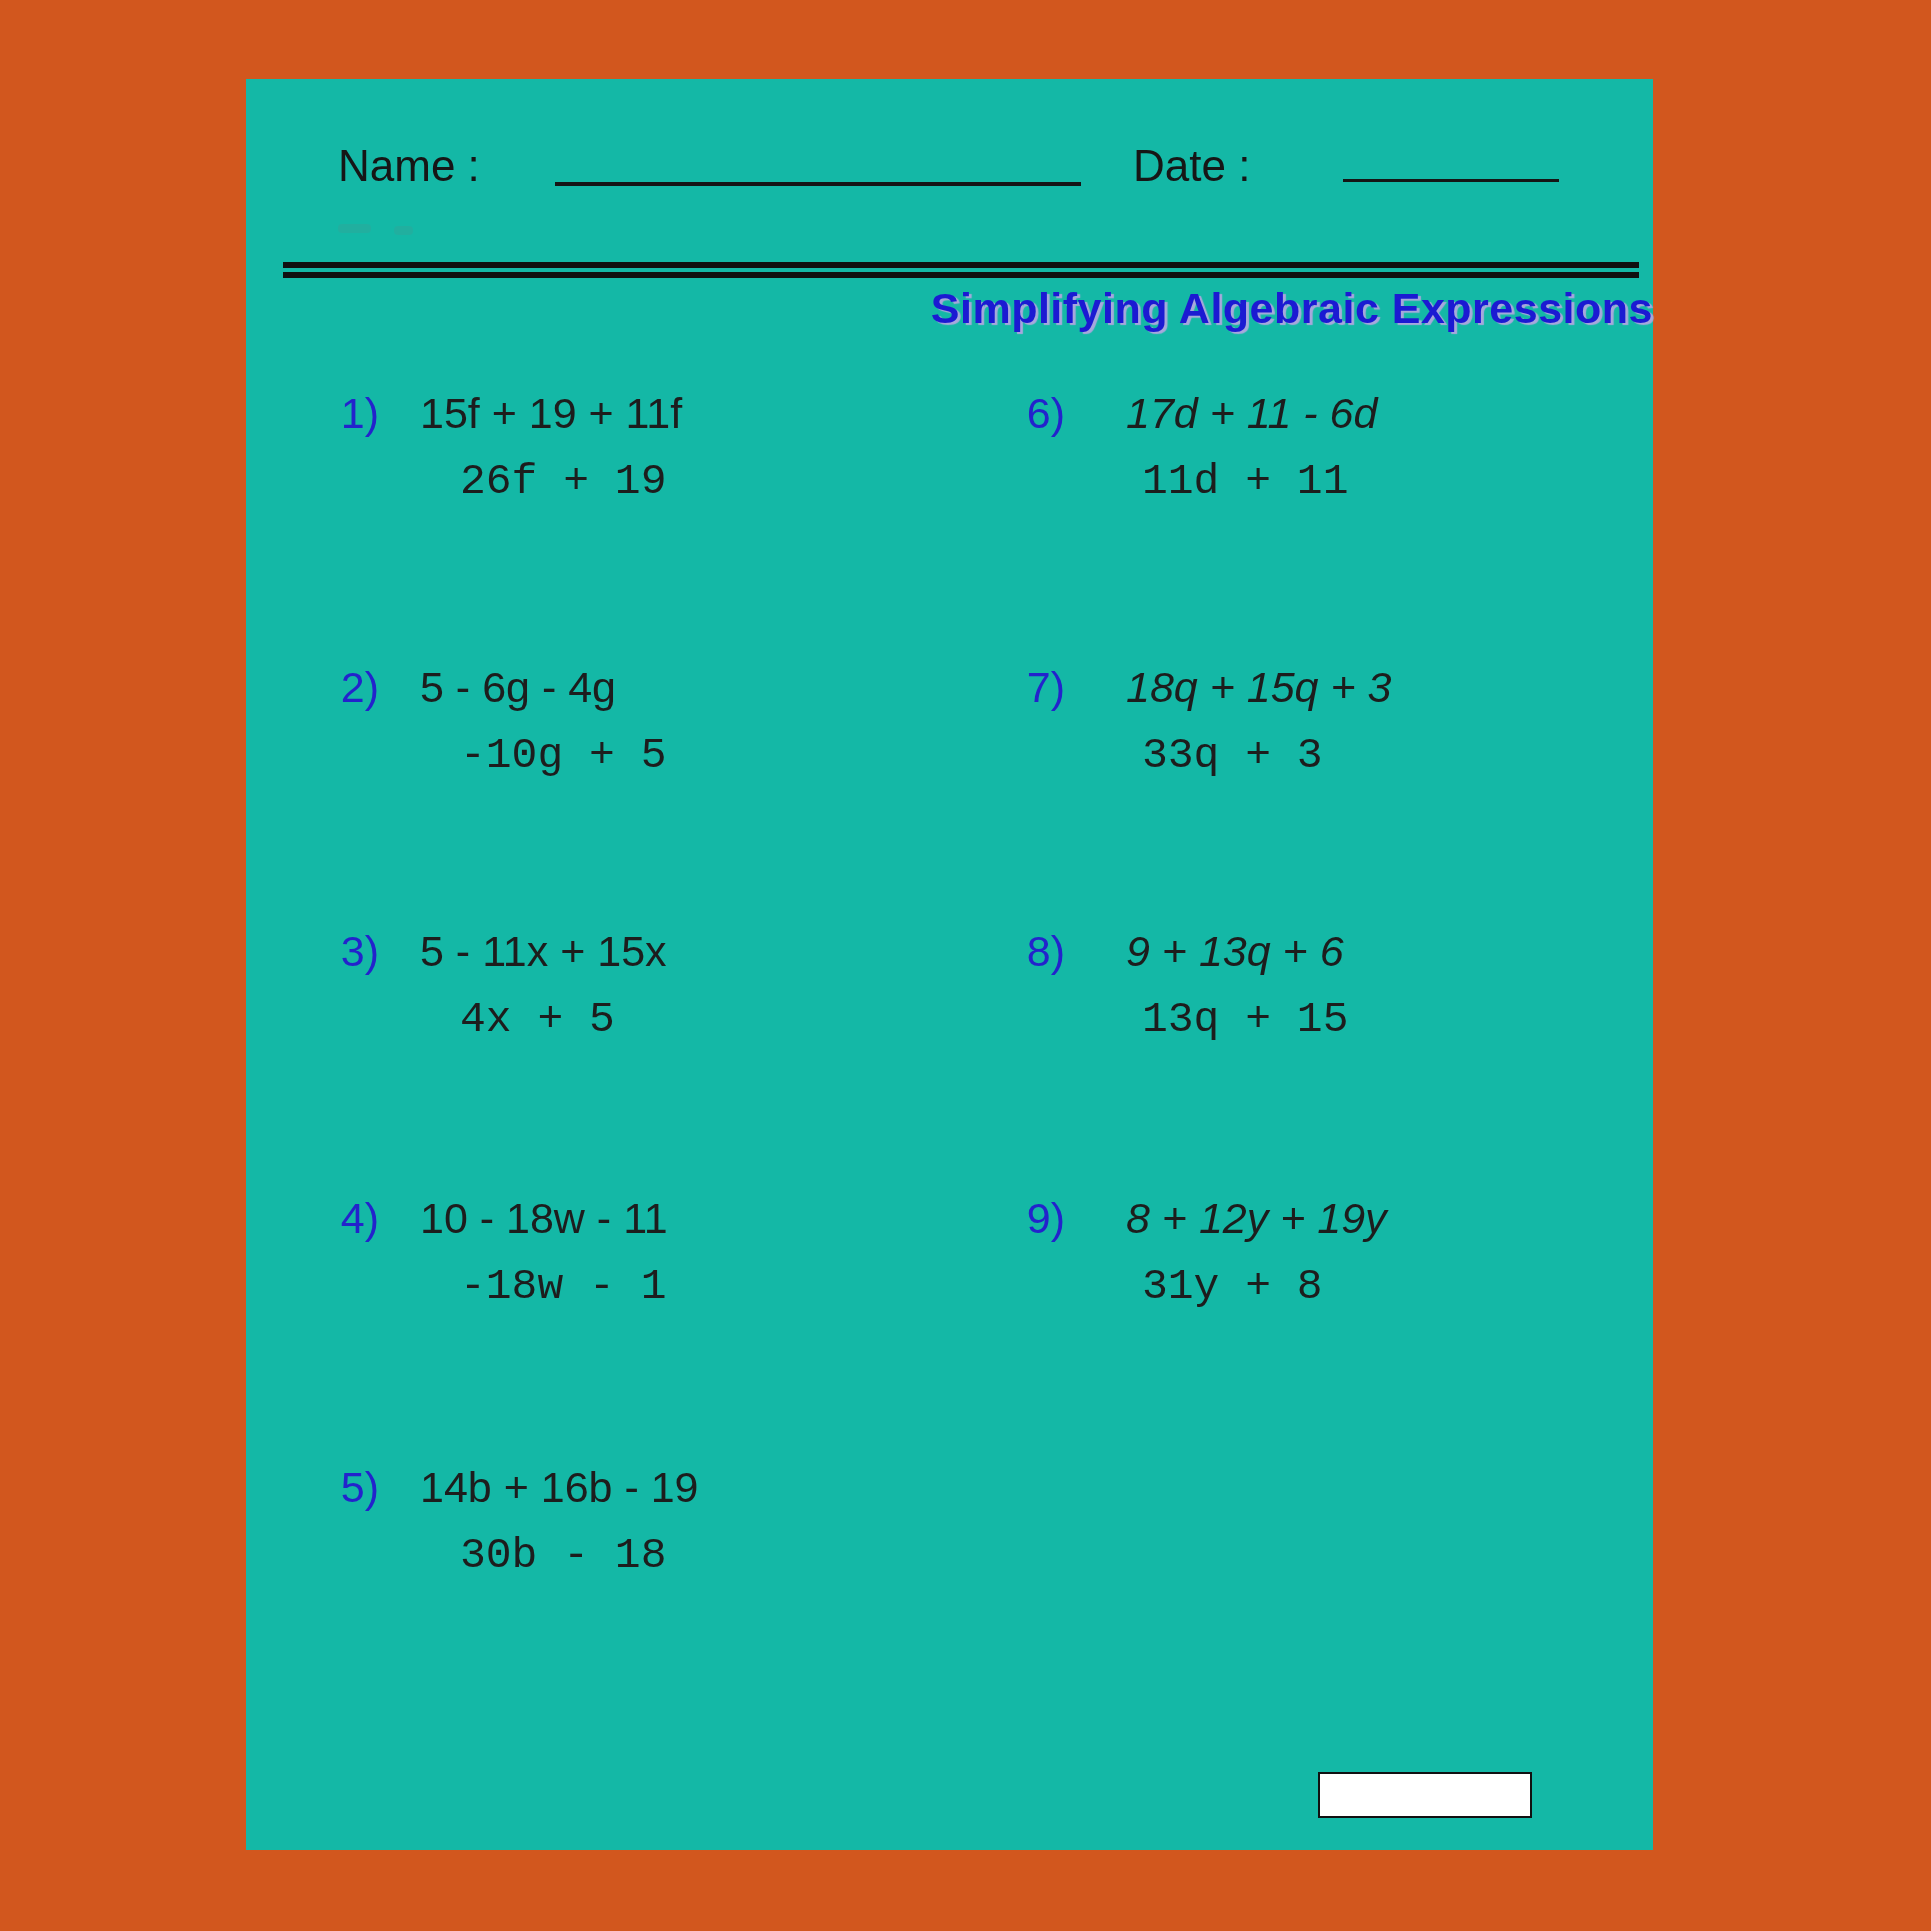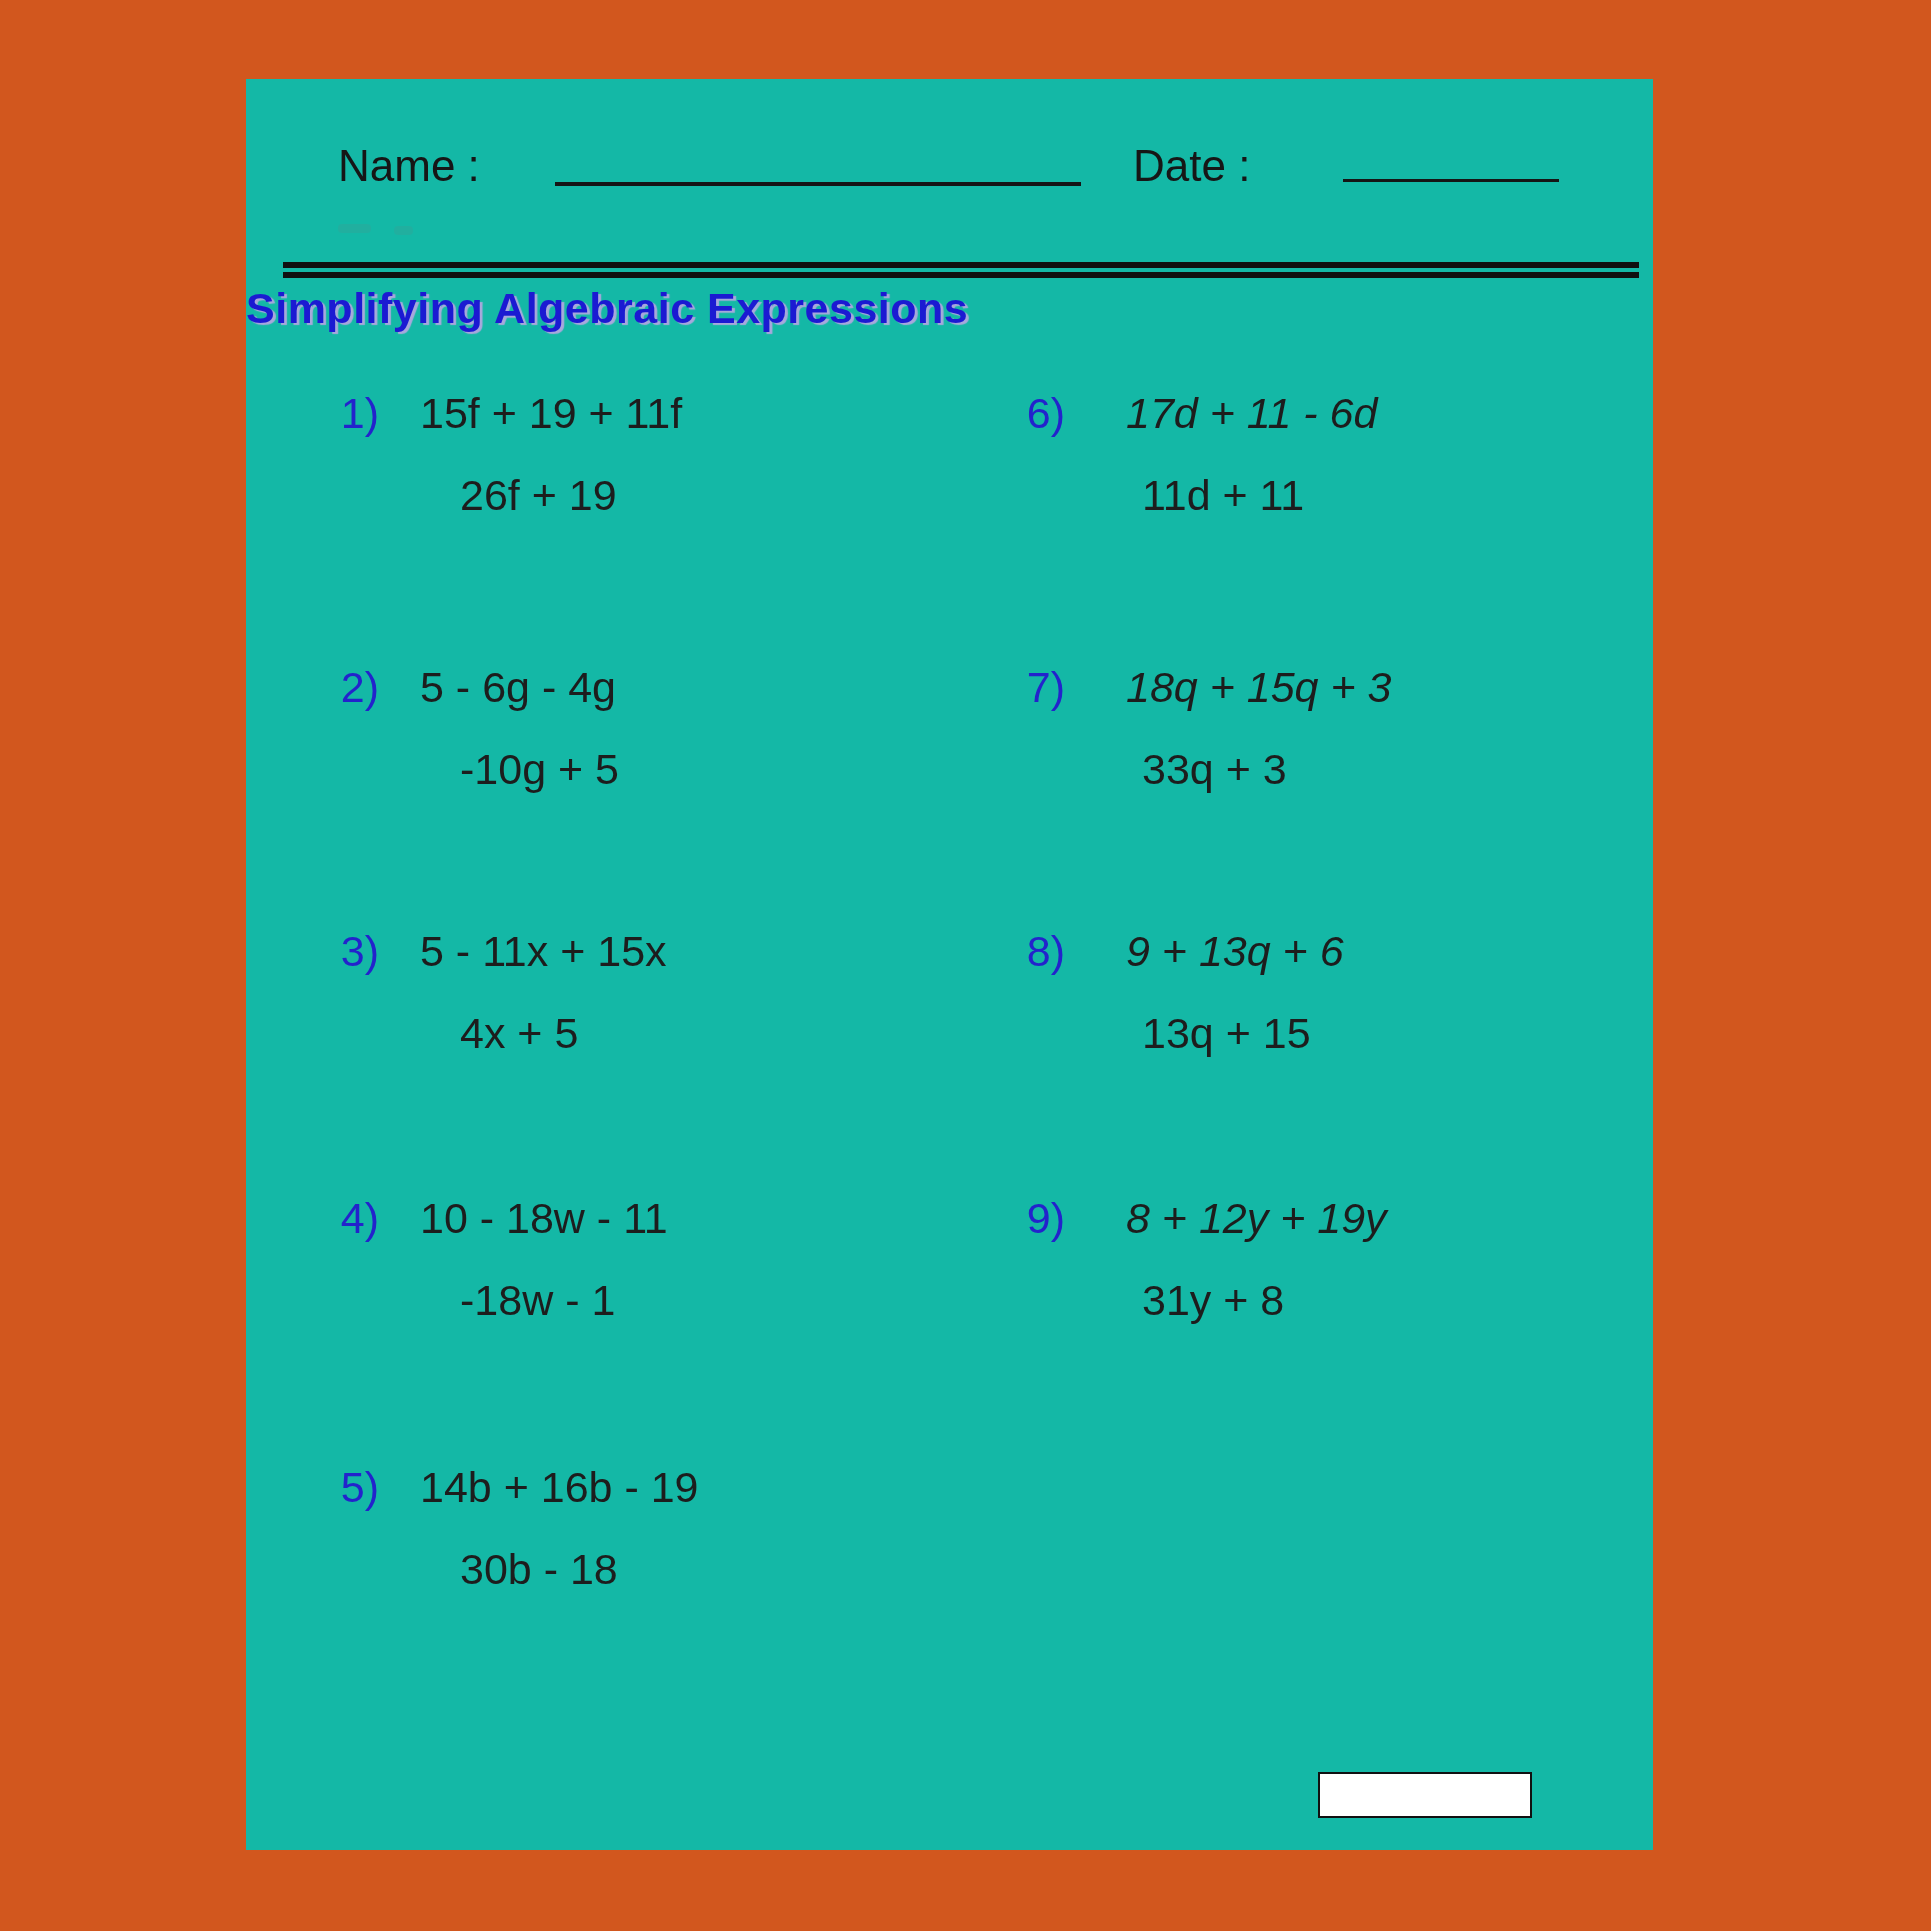--- a/index.html
+++ b/index.html
@@ -30,42 +30,42 @@
   .rule{
     position:absolute;
     left:37px; width:1356px; height:5.8px;
     background:#101010;
   }
   #rule-top{top:183px;}
   #rule-bottom{top:193px;}
   .title{
     position:absolute;
     left:0; top:205px; width:100%;
-    text-align:left;
+    text-align:right;
     font-size:43px;
     font-weight:bold;
     color:#1b1ad2;
     text-shadow:2.9px 1.9px 1px #a8a8dc;
     letter-spacing:0.5px;
   }
   .prob{
     position:absolute;
     left:0; width:100%; height:126px;
     font-size:43px;
     color:#1d1d1d;
     white-space:nowrap;
   }
   .pnum{
     position:absolute;
     top:0;
     text-align:right;
     color:#2323cc;
   }
   .pexpr{position:absolute; top:0;}
-  .pans{position:absolute; top:82px;}
+  .pans{position:absolute; top:68px;font-family:Liberation Mono, monospace;}
   .prob.left  .pnum{left:46px;  width:87px;}
   .prob.left  .pexpr{left:174px;}
   .prob.left  .pans{left:214px;}
   .prob.right .pnum{left:727px; width:92px;}
   .prob.right .pexpr{left:880px;font-style:italic;}
   .prob.right .pans{left:896px;}
   .answer-box{
     position:absolute;
     left:1072px; top:1693px;
     width:210px; height:42px;

